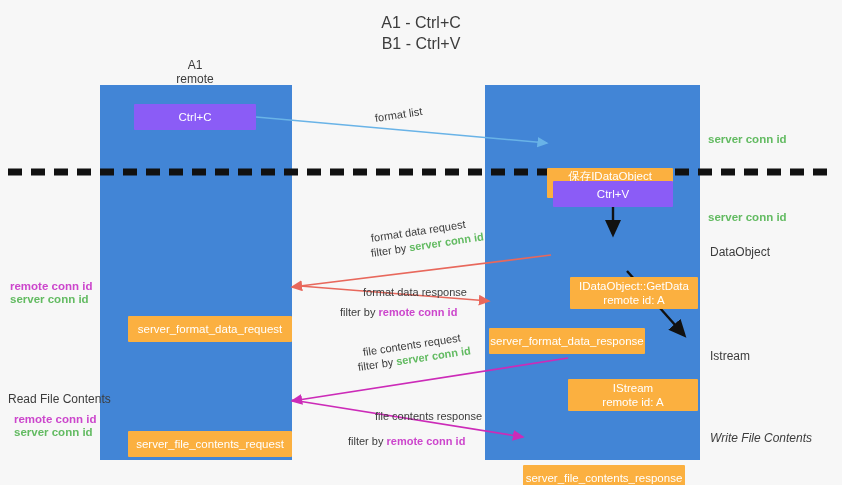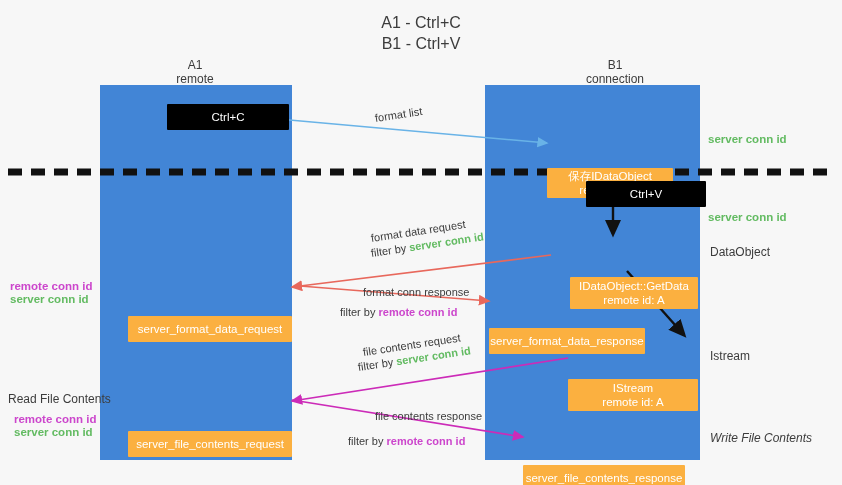--- a/index.html
+++ b/index.html
@@ -27,21 +27,21 @@
 
   
   .lane{background:#4285d6;}
 
   
   .node{
     display:flex;flex-direction:column;align-items:center;justify-content:center;
     color:#ffffff;font-size:11.5px;line-height:14px;text-align:center;
     border-radius:1px;
   }
-  .node.green{background:#000000;margin-left:33px;}
+  .node.green{background:#8b5cf6;}
   .node.orange{background:#fbb040;margin-top:40px;}
   .node .l2{font-size:11.5px;}
 
   
   .side-label{color:#3c3c3c;font-size:12px;line-height:15px;white-space:nowrap;}
   .conn-green{color:#63bb62;font-weight:bold;font-size:11.5px;line-height:14px;white-space:nowrap;}
   .conn-magenta{color:#cc46cc;font-weight:bold;font-size:11.5px;line-height:14px;white-space:nowrap;}
 
   
   .cap{color:#3c3c3c;font-size:11px;line-height:14px;white-space:nowrap;}
@@ -56,24 +56,20 @@
 <div id="stage">
 
   <div class="abs title" style="left:0;top:12px;">
     <div>A1 - Ctrl+C</div>
     <div>B1 - Ctrl+V</div>
   </div>
 
   <div class="abs col-head" style="left:130px;top:58px;width:130px;">
     <div>A1</div>
     <div>remote</div>
-  </div>
-  <div class="abs col-head" style="left:545px;top:58px;width:140px;">
-    <div>B1</div>
-    <div>connection</div>
   </div>
 
   <div class="abs lane" style="left:100px;top:85px;width:192px;height:375px;"></div>
   <div class="abs lane" style="left:485px;top:85px;width:215px;height:375px;"></div>
 
   <svg class="overlay" viewBox="0 0 842 485">
     <defs>
       <marker id="ah-blue" markerWidth="7" markerHeight="7" refX="6" refY="3.2" orient="auto">
         <path d="M0,0 L7,3.2 L0,6.4 z" fill="#69b3e7"></path>
       </marker>
@@ -149,21 +145,21 @@
   </div>
 
   <div class="abs cap rot-up" style="left:371px;top:231px;">
     <span>format data request</span>
   </div>
   <div class="abs cap rot-up" style="left:371px;top:246px;">
     <span>filter by </span><span class="g">server conn id</span>
   </div>
 
   <div class="abs cap" style="left:363px;top:285px;">
-    <span>format conn response</span>
+    <span>format data response</span>
   </div>
   <div class="abs cap" style="left:340px;top:305px;font-weight:bold;">
     <span style="font-weight:normal">filter by </span><span class="m">remote conn id</span>
   </div>
 
   <div class="abs cap rot-up" style="left:363px;top:345px;">
     <span>file contents request</span>
   </div>
   <div class="abs cap rot-up" style="left:358px;top:360px;">
     <span>filter by </span><span class="g">server conn id</span>

